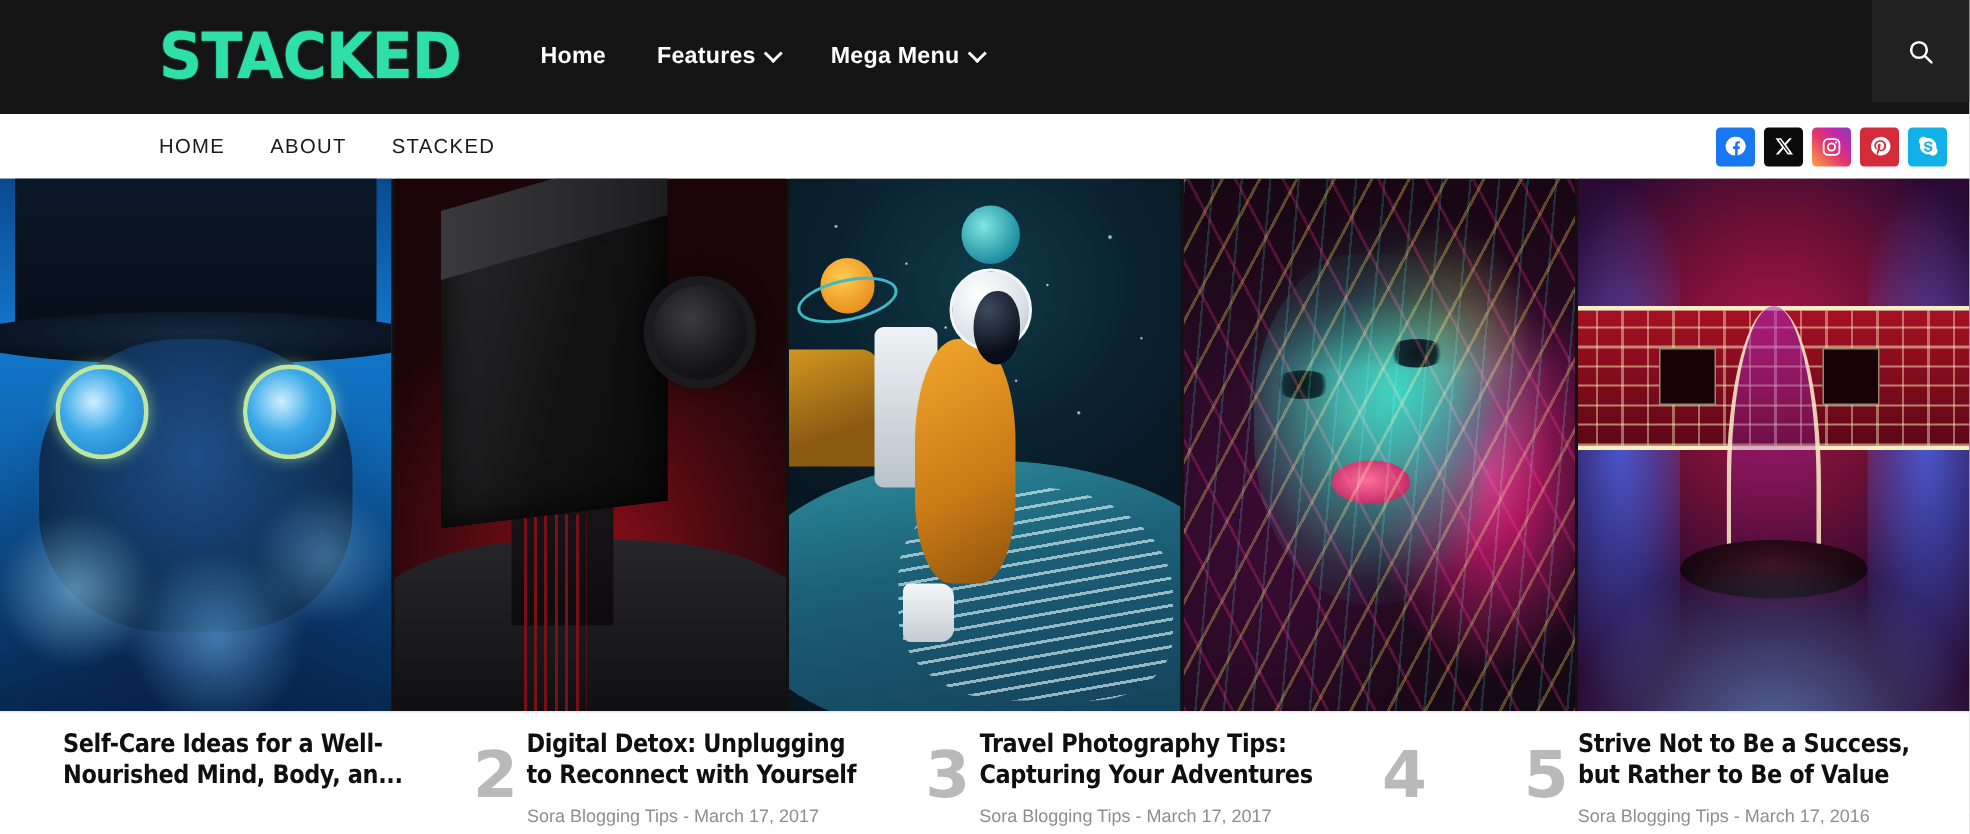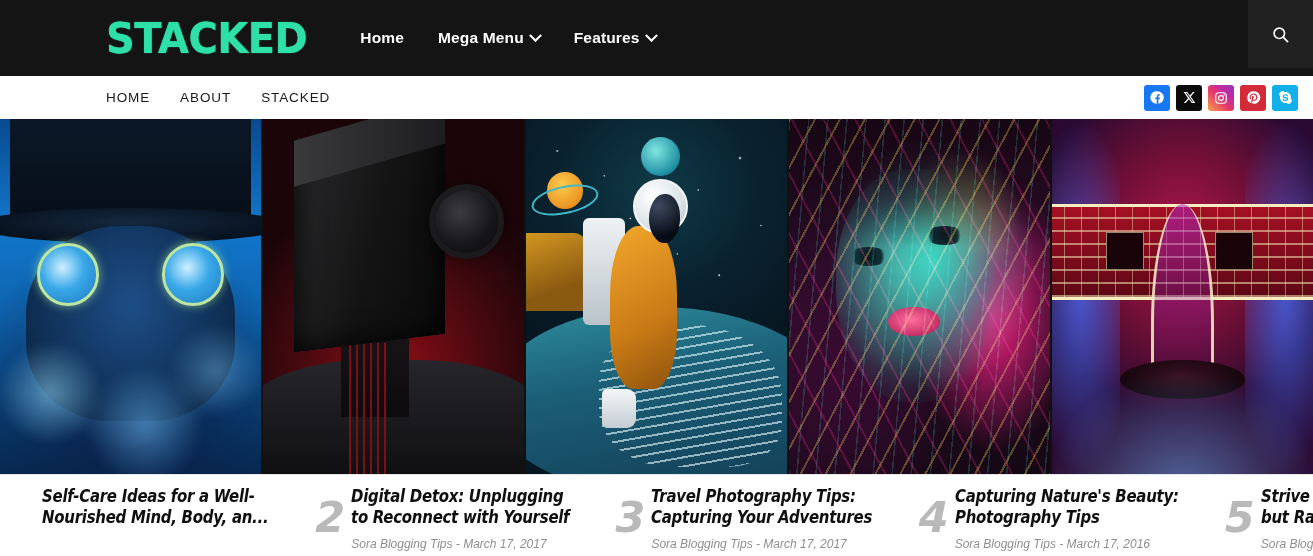--- a/index.html
+++ b/index.html
@@ -376,21 +376,20 @@
     background: radial-gradient(ellipse at 50% 100%, rgba(120,190,255,.5), transparent 70%);
     filter: blur(2px);
   }
 
   
   .strip {
     height: 68px;
     display: flex;
     background: #ffffff;
     border-top: 1px solid #e6e6e6;
-    font-style: italic;
   }
   .strip-cell {
     flex: 1 1 0;
     display: flex;
     align-items: flex-start;
     padding-top: 11px;
     position: relative;
     cursor: pointer;
   }
   .rank {
@@ -432,25 +431,25 @@
 <body>
 
 <div class="top-header">
   <div class="logo">STACKED</div>
 
   <nav class="main-nav">
     <div class="nav-item">
       <span>Home</span>
     </div>
     <div class="nav-item">
+      <span>Features</span>
+      <i class="caret"></i>
+    </div>
+    <div class="nav-item">
       <span>Mega Menu</span>
-      <i class="caret"></i>
-    </div>
-    <div class="nav-item">
-      <span>Features</span>
       <i class="caret"></i>
     </div>
   </nav>
 
   <div class="search-btn">
     <svg width="19" height="19" viewBox="0 0 24 24" fill="none" stroke="#ffffff" stroke-width="2.1">
       <circle cx="10.5" cy="10.5" r="6.6"></circle>
       <line x1="15.4" y1="15.4" x2="21" y2="21" stroke-linecap="round"></line>
     </svg>
   </div>
@@ -591,27 +590,20 @@
       <div class="post-title">
         <span>Travel Photography Tips:</span>
         <span>Capturing Your Adventures</span>
       </div>
       <div class="post-meta">Sora Blogging Tips - March 17, 2017</div>
     </div>
   </div>
 
   <div class="strip-cell">
     <div class="rank">4</div>
-    <div class="cell-body">
-      <div class="post-title">
-        <span>Capturing Nature's Beauty:</span>
-        <span>Photography Tips</span>
-      </div>
-      <div class="post-meta">Sora Blogging Tips - March 17, 2016</div>
-    </div>
   </div>
 
   <div class="strip-cell">
     <div class="rank">5</div>
     <div class="cell-body">
       <div class="post-title">
         <span>Strive Not to Be a Success,</span>
         <span>but Rather to Be of Value</span>
       </div>
       <div class="post-meta">Sora Blogging Tips - March 17, 2016</div>

